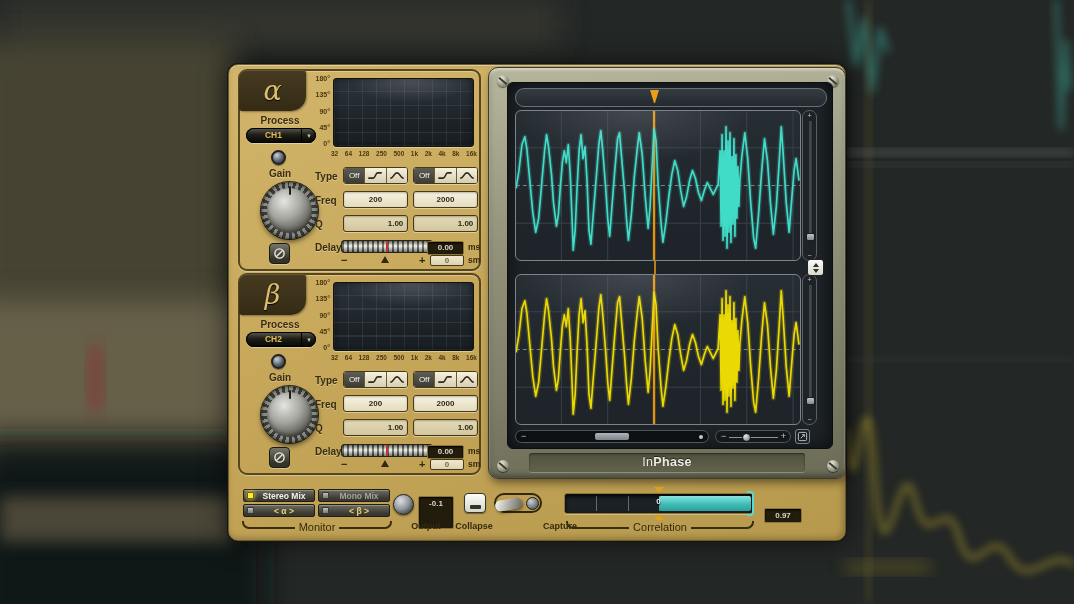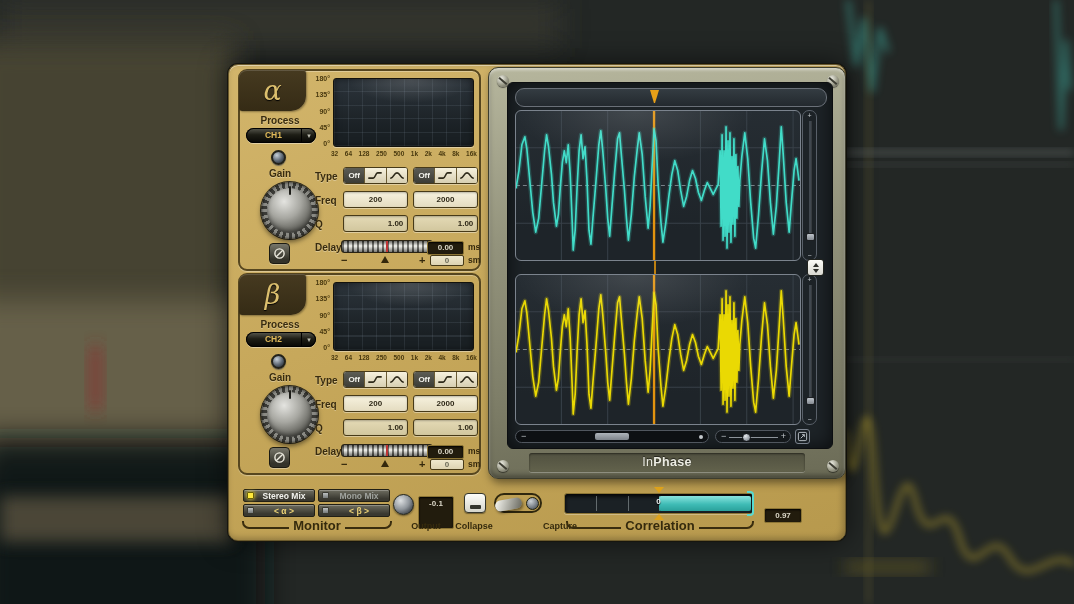--- a/index.html
+++ b/index.html
@@ -66,21 +66,21 @@
     font-size:6.5px; font-weight:bold; color:#49390f; }
 
   .type-label { left:75px; top:100px; } .freq-label { left:75px; top:124px; }
   .q-label { left:75px; top:148px; } .delay-label { left:75px; top:171px; }
   .tgroup { top:96px; width:65px; height:17px; display:flex; background:#efe9d4;
     border:1px solid #473a18; border-radius:3px; overflow:hidden;
     box-shadow:0 1px 0 rgba(255,255,255,.4); }
   .tg1 { left:103px; } .tg2 { left:173px; }
   .tbtn { flex:1; border:none; border-right:1px solid #6b5c34; cursor:pointer;
     background:linear-gradient(180deg,#f6f1de,#d7cfb2); display:flex; align-items:center; justify-content:center;
-    font-size:8px; font-weight:bold; color:#2e2817; padding:0; }
+    font-size:8px; font-weight:normal; color:#2e2817; padding:0; }
   .tbtn:last-child { border-right:none; }
   .tbtn.sel { background:linear-gradient(180deg,#5d5d55,#3c3c35); color:#f4f4ee; }
   .fico { width:14px; height:9px; } .fico path { stroke:#2e2a1a; stroke-width:1.8; fill:none; stroke-linecap:round; }
   .field { top:120px; width:65px; height:17px; border:1px solid #473a18; border-radius:3px;
     font-size:8px; font-weight:bold; color:#2e2817; text-align:center; line-height:15px;
     box-shadow:0 1px 0 rgba(255,255,255,.4), inset 0 1px 2px rgba(0,0,0,.25); cursor:text; }
   .f1 { left:103px; } .f2 { left:173px; }
   .field.freq { background:linear-gradient(180deg,#f7f2df,#e4dcc0); }
   .field.q { top:144px; background:linear-gradient(180deg,#e4dab6,#d2c79e);padding-left:40px; }
 
@@ -182,21 +182,21 @@
   .mled { width:7px; height:7px; border-radius:1px; background:linear-gradient(180deg,#bcc0c0,#767a7a);
     border:1px solid #3a3a32; }
   .mled.on { background:#ffe93c; border-color:#6b6208; box-shadow:0 0 4px #ffe93c; }
   .mtext { flex:1; text-align:center; font-size:8.5px; font-weight:bold; white-space:nowrap; }
   .mt-w { color:#f3f3ee; } .mt-g { color:#9fa29d; } .mt-y { color:#ecd275; }
   .bracket { position:absolute; display:flex; align-items:flex-end; height:9px; }
   .b-end { width:9px; height:8px; border-bottom:2px solid #3a2d0e; }
   .b-l { border-left:2px solid #3a2d0e; border-radius:0 0 0 7px; }
   .b-r { border-right:2px solid #3a2d0e; border-radius:0 0 7px 0; }
   .b-line { flex:1; border-bottom:2px solid #3a2d0e; height:8px; }
-  .b-label { padding:0 4px; font-size:13px; font-weight:bold; color:#352a0d; transform:translateY(4px); white-space:nowrap; }
+  .b-label { padding:0 4px; font-size:11px; font-weight:normal; color:#352a0d; transform:translateY(4px); white-space:nowrap; }
   .mon-bracket { left:13px; top:455px; width:150px; }
   .corr-bracket { left:337px; top:455px; width:188px; }
   .out-knob { left:164px; top:429px; width:21px; height:21px; border-radius:50%;
     background:radial-gradient(circle at 35% 30%,#dde0e2,#8f959b 48%,#3c4248 82%);
     border:1px solid #1f231e; box-shadow:0 1px 2px rgba(0,0,0,.5); cursor:grab; }
   .out-display { left:189px; top:431px; width:36px; height:33px; line-height:14px; cursor:text; }
   .collapse-btn { left:235px; top:428px; width:22px; height:20px; border-radius:4px;
     background:linear-gradient(180deg,#fdfdf9,#d5d5cb); border:1px solid #33352c;
     box-shadow:0 1px 1px rgba(0,0,0,.4); cursor:pointer; padding:0; }
   .collapse-btn i { display:block; margin:8px auto 0; width:11px; height:4px; background:#33352c; border-radius:1px; }

